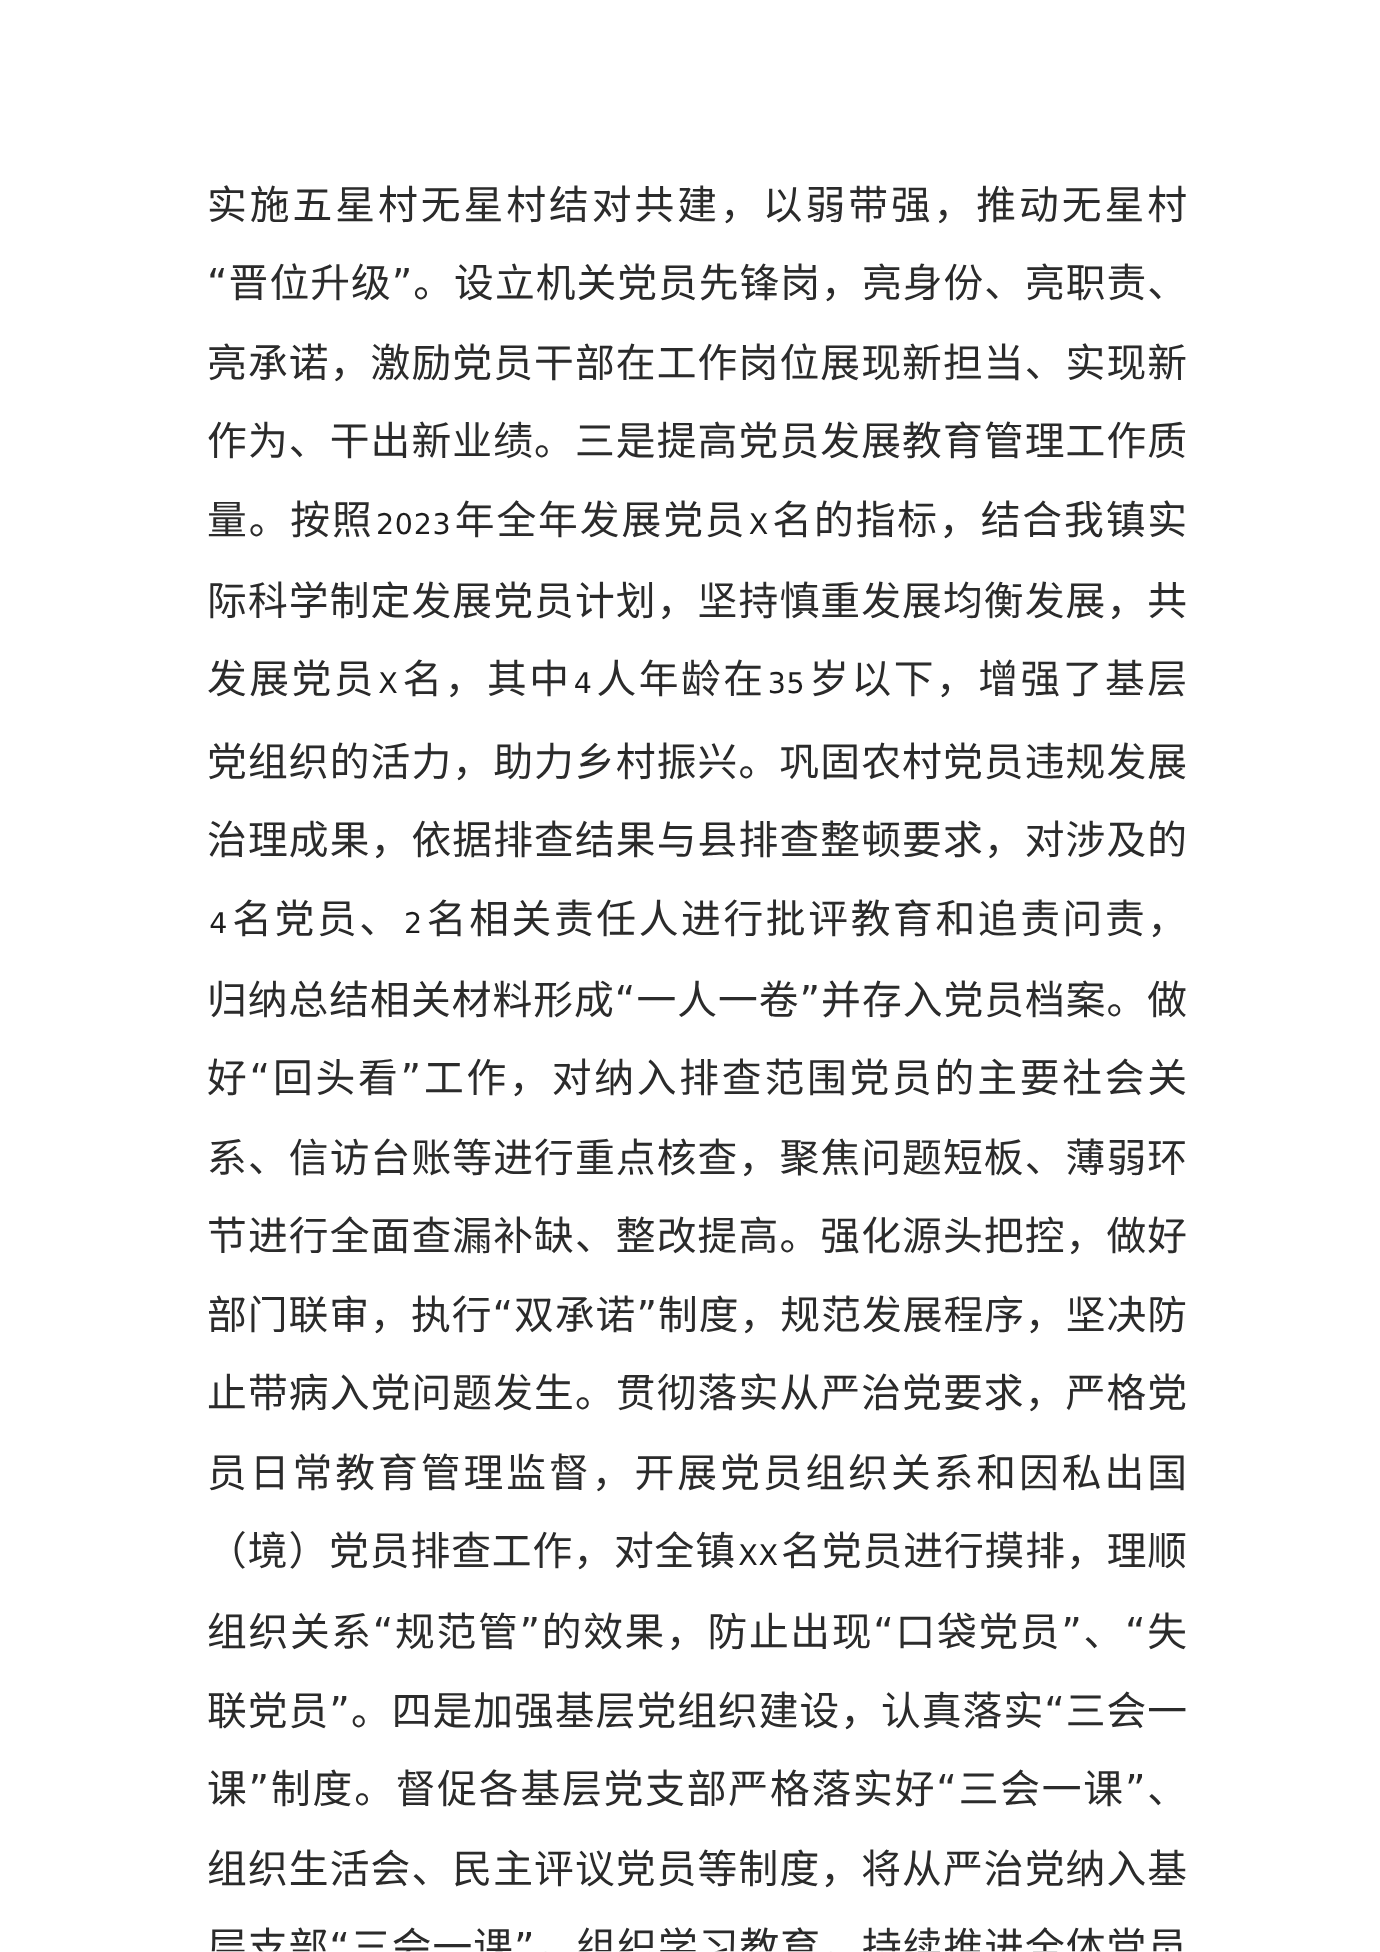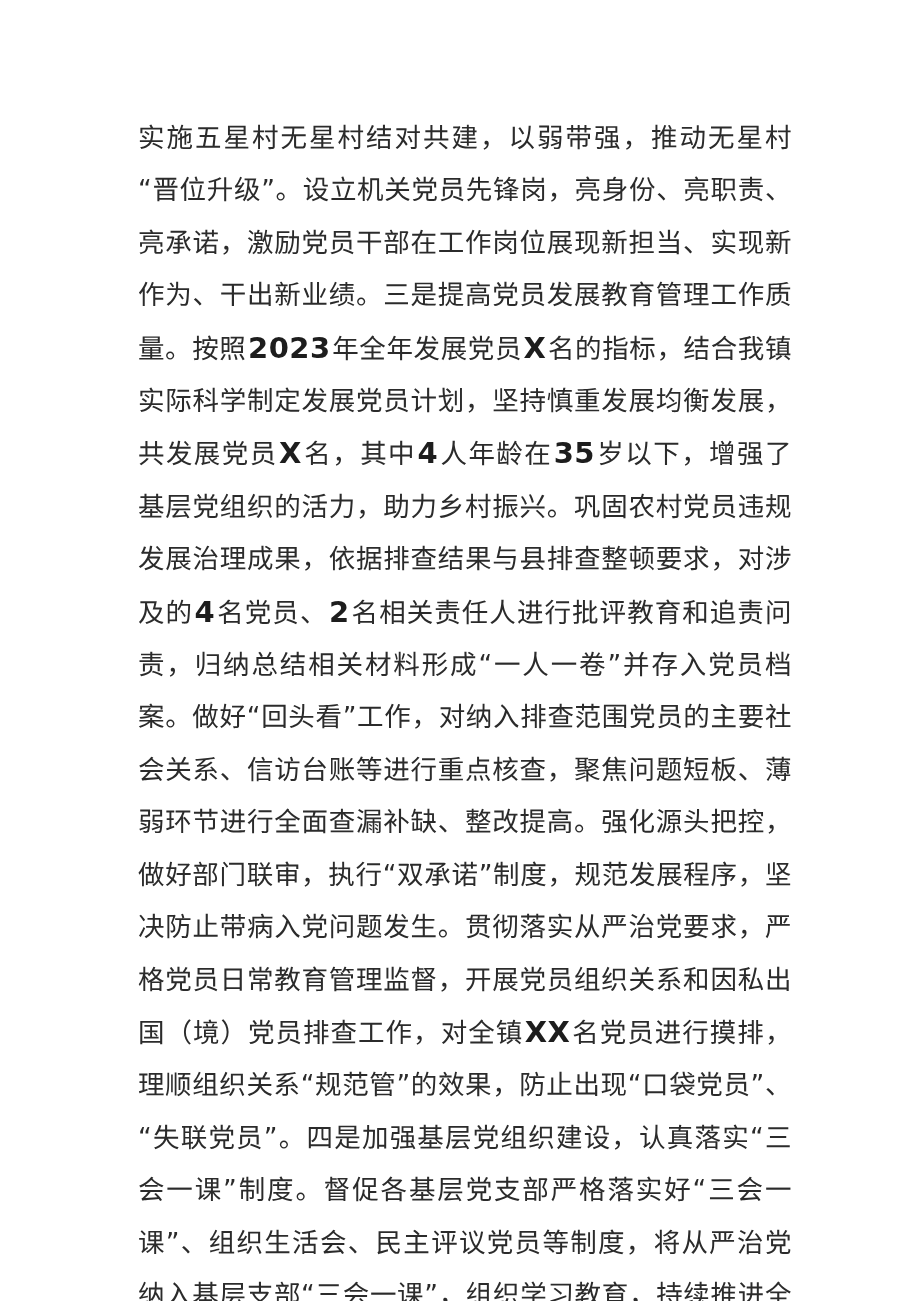--- a/index.html
+++ b/index.html
@@ -36,22 +36,22 @@
     text-justify: inter-character;
     text-align-last: left;
     letter-spacing: 0.6px;
     margin: 0;
     word-break: break-all;
     -webkit-font-smoothing: antialiased;
   }
   
   .num {
     font-family: "DejaVu Sans", "Liberation Sans", sans-serif;
-    font-weight: 700;
-    font-size: 29px;
+    font-weight: 400;
+    font-size: 19px;
     letter-spacing: 0.5px;
     color: #1d1d1d;
     padding: 0 1.5px;
   }
 </style>
 </head>
 <body style="background: rgb(255, 255, 255);">
 
 <div class="page">
   <div class="doc-body">

